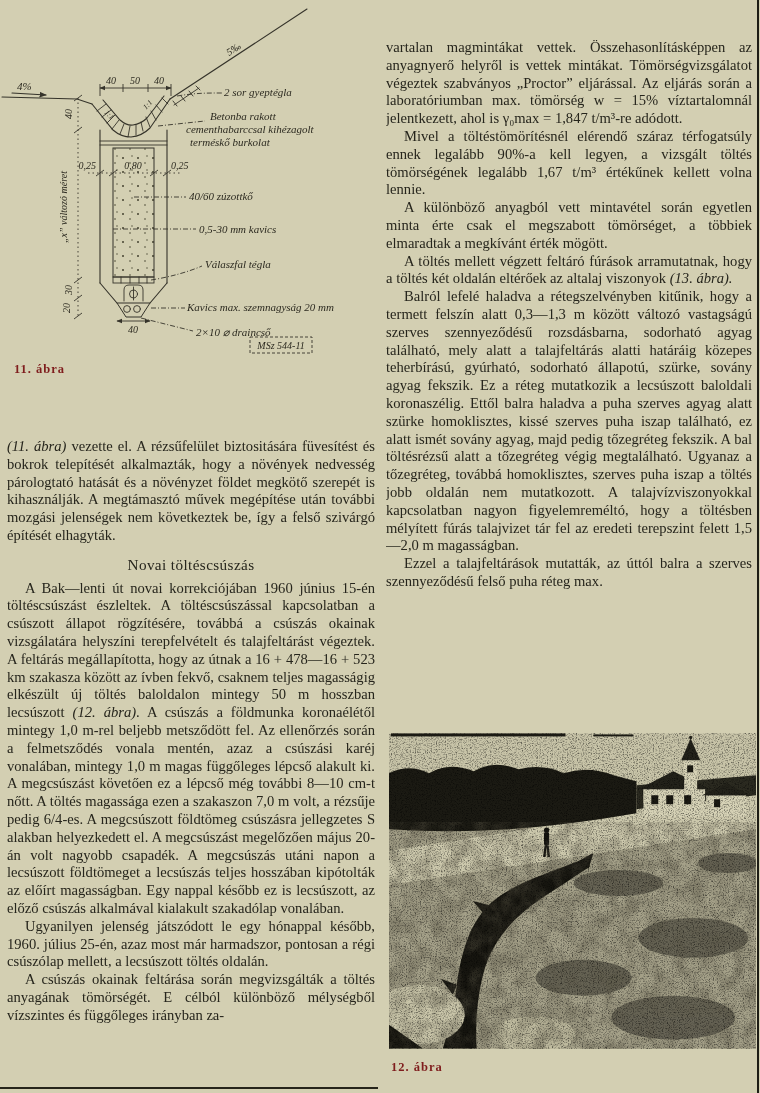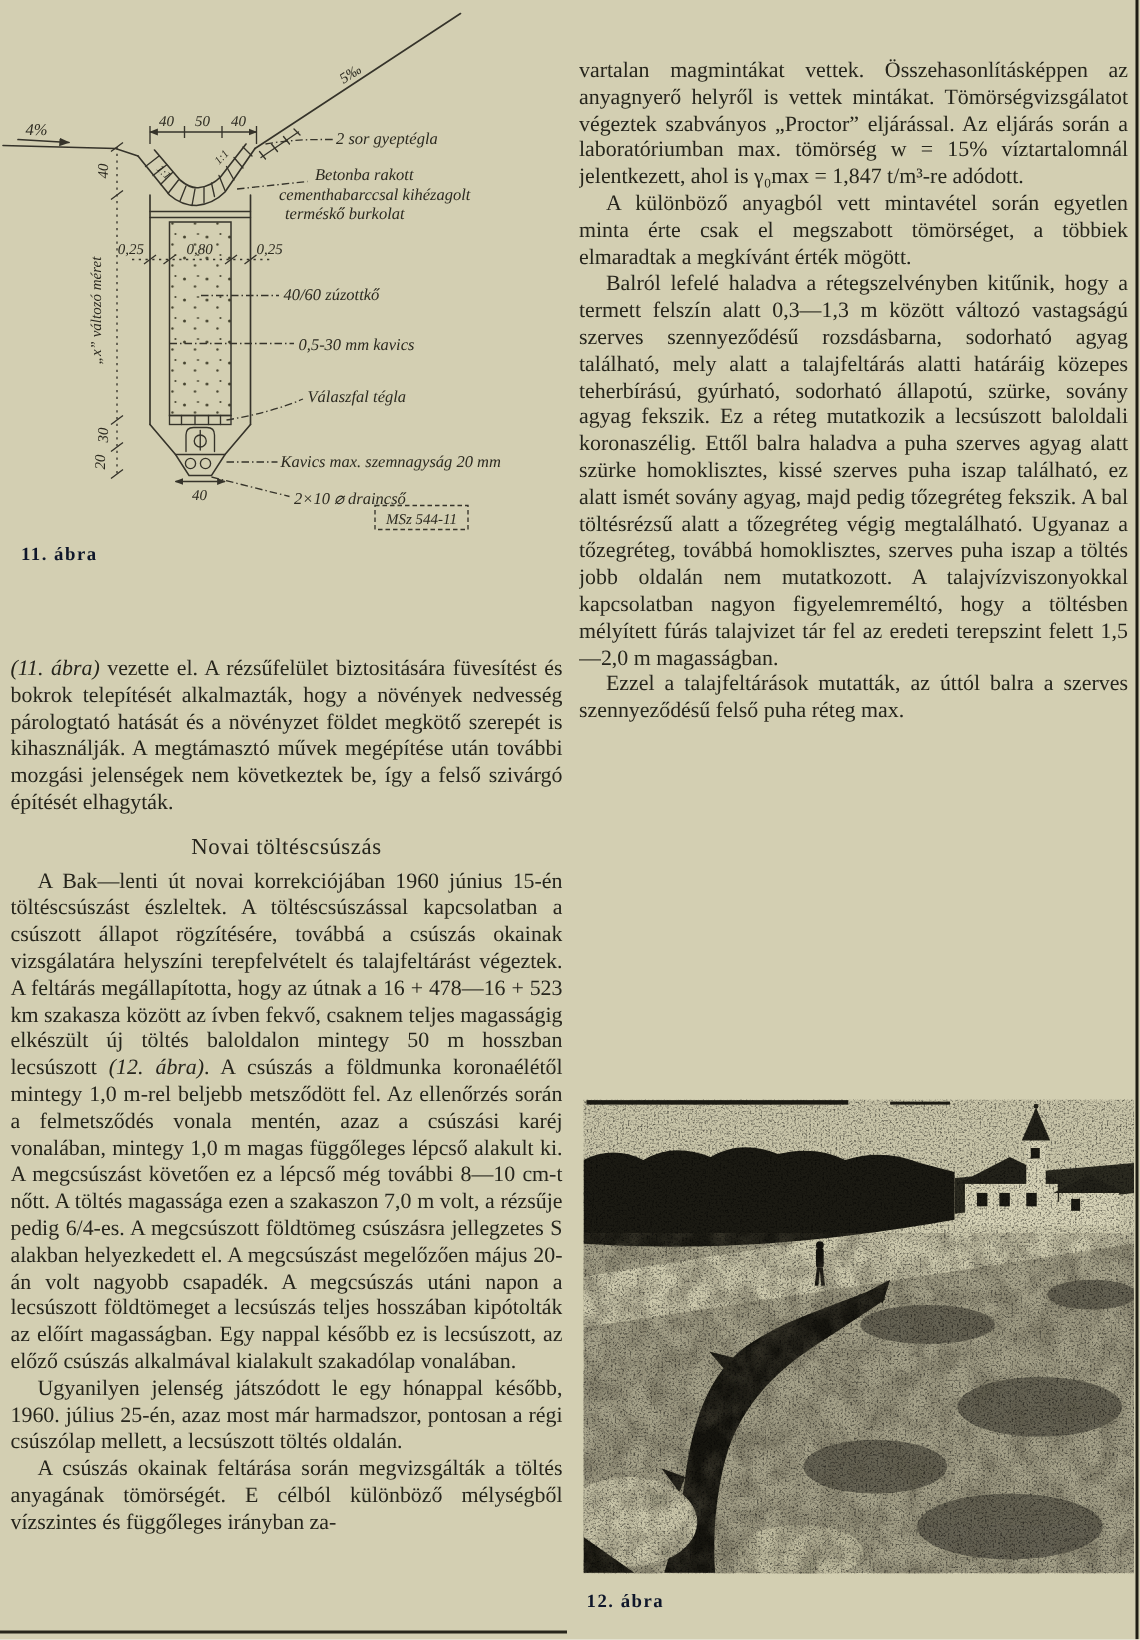--- a/index.html
+++ b/index.html
@@ -27,21 +27,21 @@
     text-align:center;
     font-size:15.2px;
     font-weight:normal;
     letter-spacing:.4px;
   }
   .figcap{
     position:absolute;
     font-weight:bold;
     font-size:12.5px;
     letter-spacing:1px;
-    color:#0f172a;
+    color:#7f1d1d;
   }
   .fig11-svg{position:absolute;left:0;top:0;}
   .fig12-svg{position:absolute;left:389px;top:733px;}
   .edge-right{
     position:absolute;left:757px;top:0;width:2px;height:1093px;
     background:#1d1c14;
   }
   .rule-bottom-left{
     position:absolute;left:0;top:1087px;width:378px;height:2px;
     background:#26251b;
@@ -153,21 +153,23 @@
   <div class="coltext" style="left:7px;top:402px;width:368px;height:684px;">
     <p class="noind"><span class="it">(11. ábra)</span><span> vezette el. A rézsűfelület biztositására füvesítést és bokrok telepítését alkalmazták, hogy a növények nedvesség párologtató hatását és a növényzet földet megkötő szerepét is kihasználják. A megtámasztó művek megépítése után további mozgási jelenségek nem következtek be, így a felső szivárgó építését elhagyták.</span></p>
     <h3 class="sect">Novai töltéscsúszás</h3>
     <p><span>A Bak—lenti út novai korrekciójában 1960 június 15-én töltéscsúszást észleltek. A töltéscsúszással kapcsolatban a csúszott állapot rögzítésére, továbbá a csúszás okainak vizsgálatára helyszíni terepfelvételt és talajfeltárást végeztek. A feltárás megállapította, hogy az útnak a 16 + 478—16 + 523 km szakasza között az ívben fekvő, csaknem teljes magasságig elkészült új töltés baloldalon mintegy 50 m hosszban lecsúszott </span><span class="it">(12. ábra)</span><span>. A csúszás a földmunka koronaélétől mintegy 1,0 m-rel beljebb metsződött fel. Az ellenőrzés során a felmetsződés vonala mentén, azaz a csúszási karéj vonalában, mintegy 1,0 m magas függőleges lépcső alakult ki. A megcsúszást követően ez a lépcső még további 8—10 cm-t nőtt. A töltés magassága ezen a szakaszon 7,0 m volt, a rézsűje pedig 6/4-es. A megcsúszott földtömeg csúszásra jellegzetes S alakban helyezkedett el. A megcsúszást megelőzően május 20-án volt nagyobb csapadék. A megcsúszás utáni napon a lecsúszott földtömeget a lecsúszás teljes hosszában kipótolták az előírt magasságban. Egy nappal később ez is lecsúszott, az előző csúszás alkalmával kialakult szakadólap vonalában.</span></p>
     <p>Ugyanilyen jelenség játszódott le egy hónappal később, 1960. július 25-én, azaz most már harmadszor, pontosan a régi csúszólap mellett, a lecsúszott töltés oldalán.</p>
     <p>A csúszás okainak feltárása során megvizsgálták a töltés anyagának tömörségét. E célból különböző mélységből vízszintes és függőleges irányban za-</p>
   </div>
 
   <div class="coltext" style="left:386px;top:3px;width:366px;height:726px;">
     <p class="noind">vartalan magmintákat vettek. Összehasonlításképpen az anyagnyerő helyről is vettek mintákat. Tömörségvizsgálatot végeztek szabványos „Proctor” eljárással. Az eljárás során a laboratóriumban max. tömörség w = 15% víztartalomnál jelentkezett, ahol is γ₀max = 1,847 t/m³-re adódott.</p>
+    <p>Mivel a töltéstömörítésnél elérendő száraz térfogatsúly ennek legalább 90%-a kell legyen, a vizsgált töltés tömörségének legalább 1,67 t/m³ értékűnek kellett volna lennie.</p>
     <p>A különböző anyagból vett mintavétel során egyetlen minta érte csak el megszabott tömörséget, a többiek elmaradtak a megkívánt érték mögött.</p>
+    <p><span>A töltés mellett végzett feltáró fúrások arramutatnak, hogy a töltés két oldalán eltérőek az altalaj viszonyok </span><span class="it">(13. ábra).</span></p>
     <p>Balról lefelé haladva a rétegszelvényben kitűnik, hogy a termett felszín alatt 0,3—1,3 m között változó vastagságú szerves szennyeződésű rozsdásbarna, sodorható agyag található, mely alatt a talajfeltárás alatti határáig közepes teherbírású, gyúrható, sodorható állapotú, szürke, sovány agyag fekszik. Ez a réteg mutatkozik a lecsúszott baloldali koronaszélig. Ettől balra haladva a puha szerves agyag alatt szürke homoklisztes, kissé szerves puha iszap található, ez alatt ismét sovány agyag, majd pedig tőzegréteg fekszik. A bal töltésrézsű alatt a tőzegréteg végig megtalálható. Ugyanaz a tőzegréteg, továbbá homoklisztes, szerves puha iszap a töltés jobb oldalán nem mutatkozott. A talajvízviszonyokkal kapcsolatban nagyon figyelemreméltó, hogy a töltésben mélyített fúrás talajvizet tár fel az eredeti terepszint felett 1,5—2,0 m magasságban.</p>
     <p>Ezzel a talajfeltárások mutatták, az úttól balra a szerves szennyeződésű felső puha réteg max.</p>
   </div>
 
   <svg class="fig12-svg" width="367" height="316" viewBox="0 0 368 316">
     <defs>
       <filter id="grain" x="-5%" y="-5%" width="110%" height="110%">
         <feTurbulence type="fractalNoise" baseFrequency="0.8" numOctaves="2" seed="11" stitchTiles="stitch"></feTurbulence>
         <feColorMatrix type="matrix" values="0 0 0 0 0  0 0 0 0 0  0 0 0 0 0  1.6 1.6 1.6 0 -2.3"></feColorMatrix>
       </filter>

